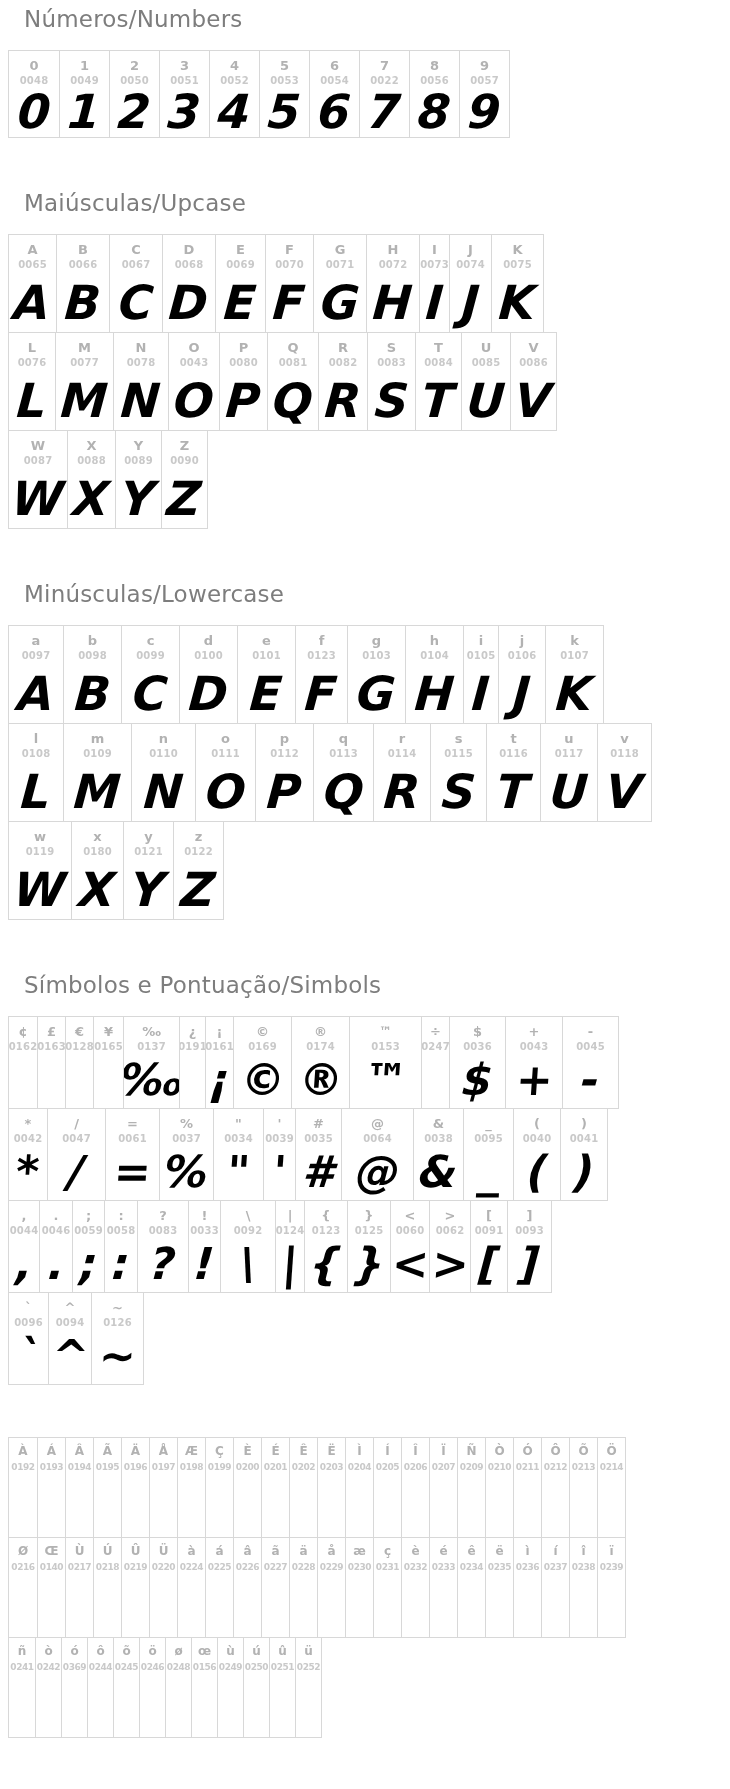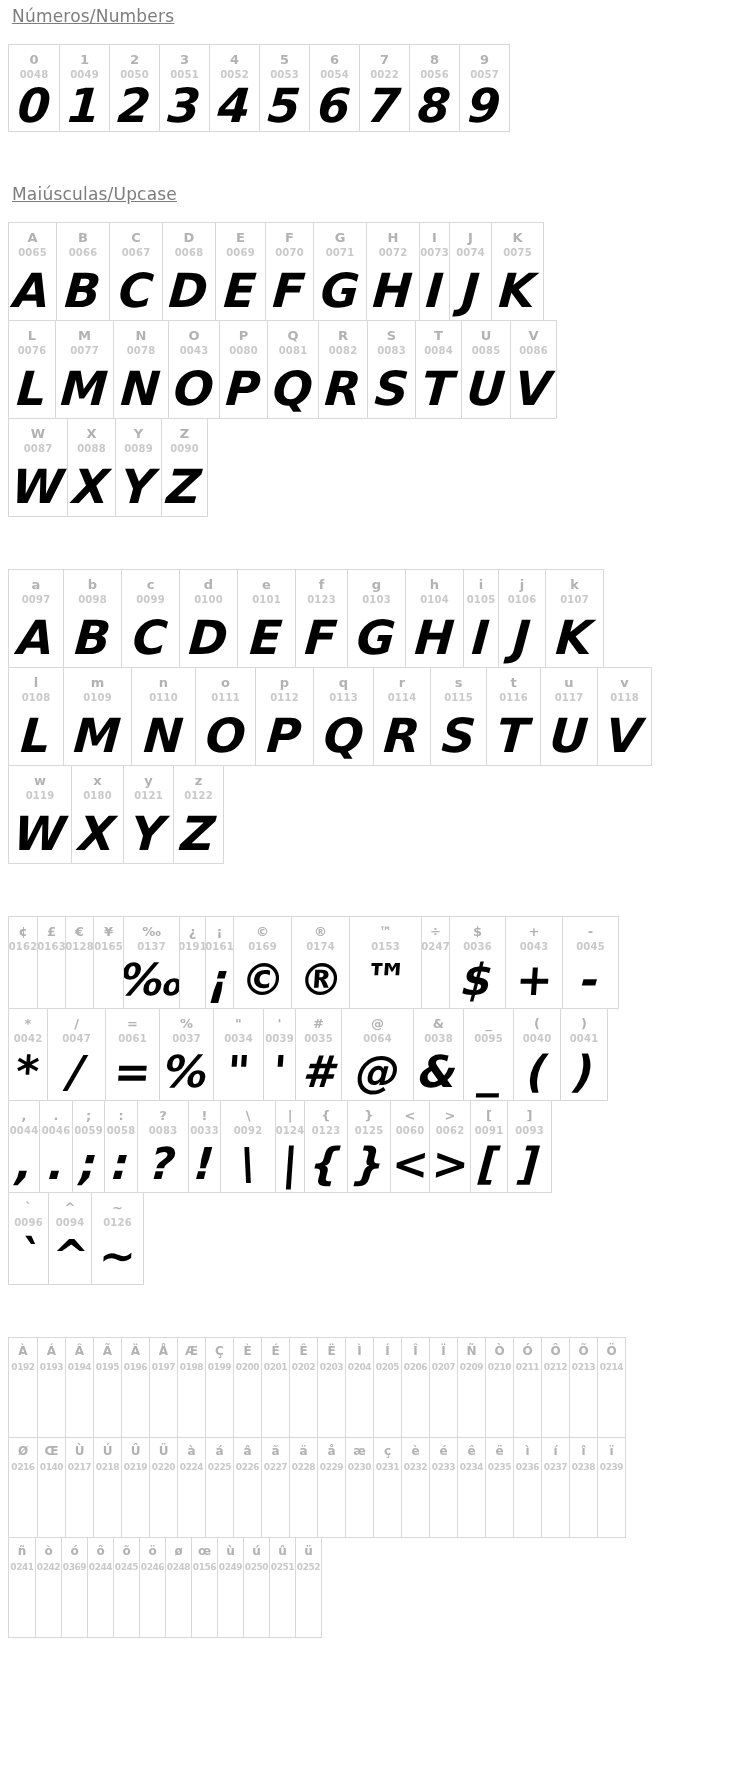--- a/index.html
+++ b/index.html
@@ -1,19 +1,19 @@
 <!DOCTYPE html>
 <html><head>
 <meta charset="utf-8">
 <style>
   html,body{margin:0;padding:0;background:#ffffff;}
   body{font-family:"DejaVu Sans",sans-serif;padding:6px 8px 48px 8px;width:730px;box-sizing:border-box;}
   .section{margin-top:52px;}
   .section:first-child{margin-top:0;}
-  .section-title{font-size:17px;font-weight:400;color:#7d7d7d;margin:0 0 18px 4px;letter-spacing:.2px;text-decoration:underline;}
+  .section-title{font-size:23px;font-weight:400;color:#7d7d7d;margin:0 0 18px 16px;letter-spacing:.2px;}
   .rows{display:block;}
   .row{display:flex;width:max-content;border:1px solid #d8d8d8;background:#fff;}
   .row + .row{margin-top:-1px;}
   .cell{display:flex;flex-direction:column;align-items:center;box-sizing:border-box;overflow:hidden;flex:0 0 auto;}
   .cell + .cell{border-left:1px solid #d8d8d8;}
   .ch{font-size:13px;font-weight:700;color:#b2b2b2;line-height:15px;margin-top:7px;white-space:nowrap;}
   .code{font-size:10px;font-weight:700;color:#c9c9c9;line-height:12px;margin-top:2px;letter-spacing:.2px;white-space:nowrap;}
   .glyph{margin-top:auto;margin-bottom:5px;font-family:"DejaVu Sans",sans-serif;font-weight:800;font-style:italic;
          color:#000;font-size:44px;line-height:46px;transform:skewX(-4deg);white-space:nowrap;}
   .rows-numbers  .cell{height:86px;}
@@ -220,20 +220,21 @@
           </div>
           <div class="cell" style="width: 46px;">
             <span class="ch">Z</span>
             <span class="code">0090</span>
             <span class="glyph">Z</span>
           </div>
         </div>
       </div>
     </div>
     <div class="section">
+      <h2 class="section-title">Minúsculas/Lowercase</h2>
       <div class="rows rows-lowercase">
         <div class="row">
           <div class="cell" style="width: 54px;">
             <span class="ch">a</span>
             <span class="code">0097</span>
             <span class="glyph">A</span>
           </div>
           <div class="cell" style="width: 58px;">
             <span class="ch">b</span>
             <span class="code">0098</span>
@@ -360,20 +361,21 @@
           </div>
           <div class="cell" style="width: 50px;">
             <span class="ch">z</span>
             <span class="code">0122</span>
             <span class="glyph">Z</span>
           </div>
         </div>
       </div>
     </div>
     <div class="section">
+      <h2 class="section-title">Símbolos e Pontuação/Simbols</h2>
       <div class="rows rows-symbols">
         <div class="row">
           <div class="cell" style="width: 28px;">
             <span class="ch">¢</span>
             <span class="code">0162</span>
           </div>
           <div class="cell" style="width: 28px;">
             <span class="ch">£</span>
             <span class="code">0163</span>
           </div>

